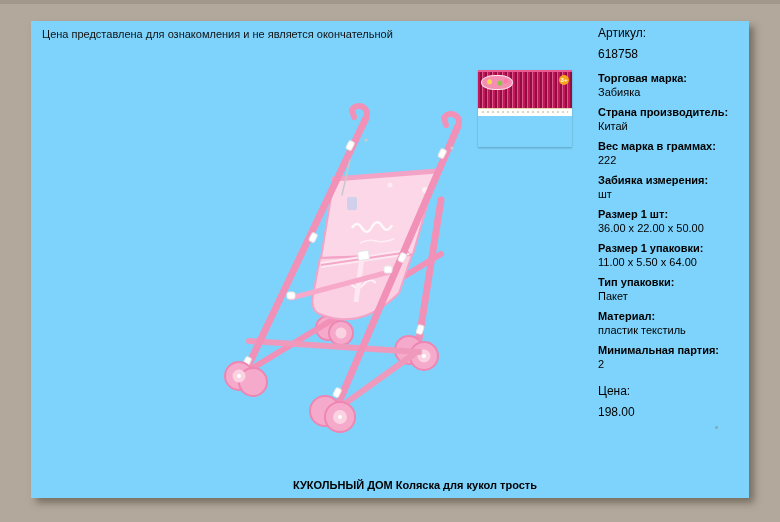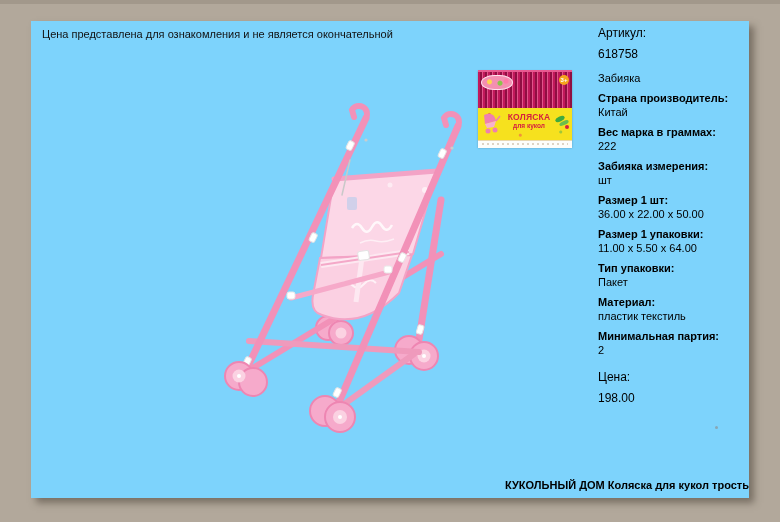--- a/index.html
+++ b/index.html
@@ -26,21 +26,21 @@
   .details{position:absolute;left:567px;top:0;width:150px;}
   .artikul,.price{font-size:12px;line-height:21px;color:#000;}
   .artikul{padding-top:2px;}
   .field{margin-top:6px;}
   .field .lbl{font-weight:bold;font-size:11px;line-height:14px;}
   .field .val{font-size:11px;line-height:14px;}
   .price{margin-top:10px;}
   
   .caption{
     position:absolute;left:50px;bottom:7px;width:668px;
-    text-align:right;font-size:11px;font-weight:bold;color:#000;
+    text-align:center;font-size:11px;font-weight:bold;color:#000;
   }
   
   .photo{position:absolute;left:139px;top:64px;width:330px;height:375px;}
   
   .card{
     position:absolute;left:447px;top:49px;width:94px;height:77px;z-index:2;
     box-shadow:0 1px 2px rgba(0,0,0,.25);
   }
   .card-stripes{
     position:relative;width:100%;height:38px;
@@ -191,48 +191,31 @@
       <circle cx="340" cy="417" r="7" fill="#fbd2e2"></circle>
       <circle cx="340" cy="417" r="2" fill="#ffffff"></circle>
     </g>
   </svg>
 
   <div class="card">
     <div class="card-stripes">
       <div class="card-logo"></div>
       <div class="card-age">3+</div>
     </div>
-    <div class="card-yellow">
-      <svg class="mini-stroller" width="24" height="24" viewBox="0 0 24 24">
-        <path d="M 4,4 Q 14,0 16,10 L 5,13 Z" fill="#ef7fb0"></path>
-        <path d="M 5,13 L 16,10 L 14,16 L 7,17 Z" fill="#f7b1cf"></path>
-        <line x1="16" y1="10" x2="20" y2="5" stroke="#ef7fb0" stroke-width="1.5"></line>
-        <circle cx="8" cy="20" r="2.5" fill="#ef7fb0"></circle>
-        <circle cx="15" cy="19" r="2.5" fill="#ef7fb0"></circle>
-      </svg>
-      <div class="card-text">
-        <div class="card-title">КОЛЯСКА</div>
-        <div class="card-subtitle">для кукол</div>
-      </div>
-      <svg class="dragonfly" width="16" height="18" viewBox="0 0 16 18">
-        <ellipse cx="5" cy="5" rx="5" ry="2.5" fill="#3faa3f" transform="rotate(-25 5 5)"></ellipse>
-        <ellipse cx="9" cy="9" rx="5" ry="2" fill="#6abf4b" transform="rotate(-25 9 9)"></ellipse>
-        <circle cx="12" cy="13" r="2" fill="#d6203f"></circle>
-      </svg>
-    </div>
     <div class="card-white"></div>
   </div>
 
   <div class="details">
     <div class="artikul">
       <div>Артикул:</div>
       <div>618758</div>
     </div>
 
     <div class="field">
+      <div class="lbl">Торговая марка:</div>
       <div class="val">Забияка</div>
     </div>
     <div class="field">
       <div class="lbl">Страна производитель:</div>
       <div class="val">Китай</div>
     </div>
     <div class="field">
       <div class="lbl">Вес марка в граммах:</div>
       <div class="val">222</div>
     </div>

